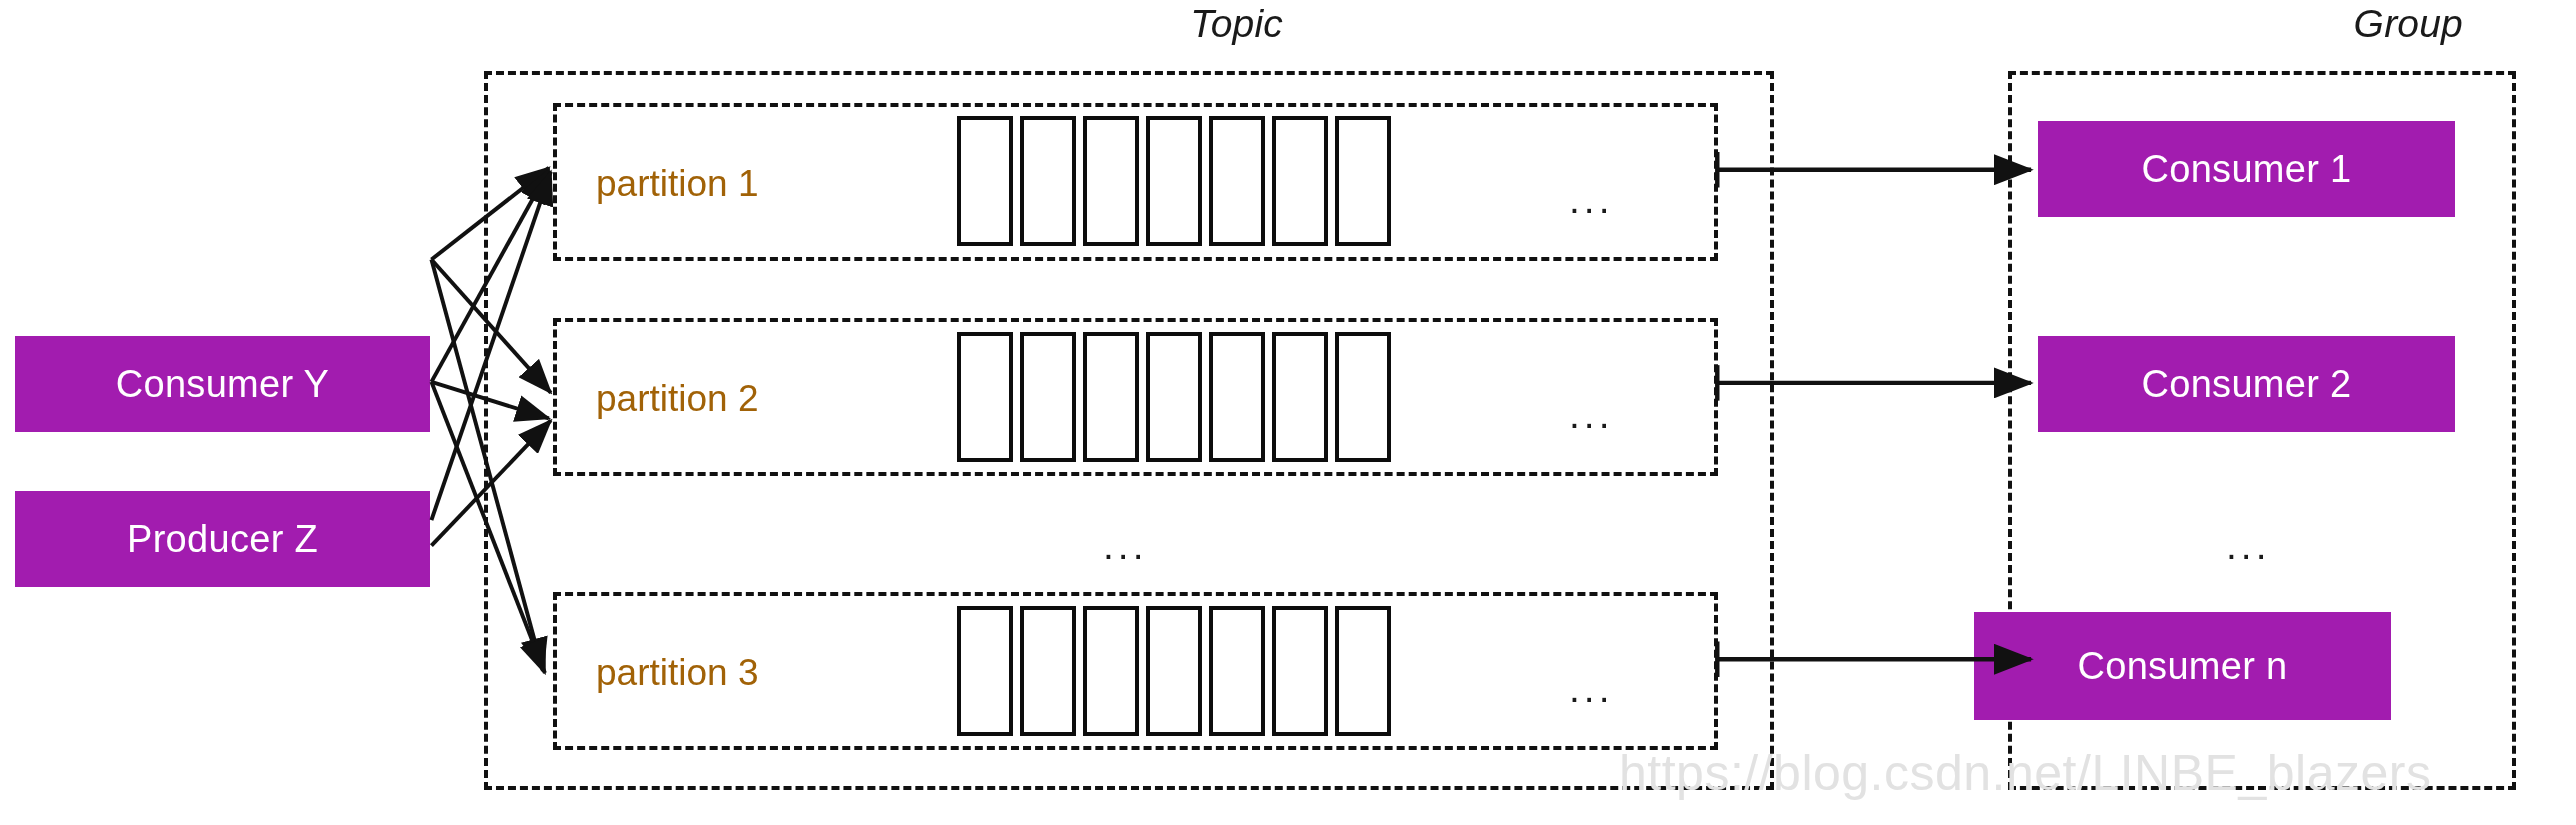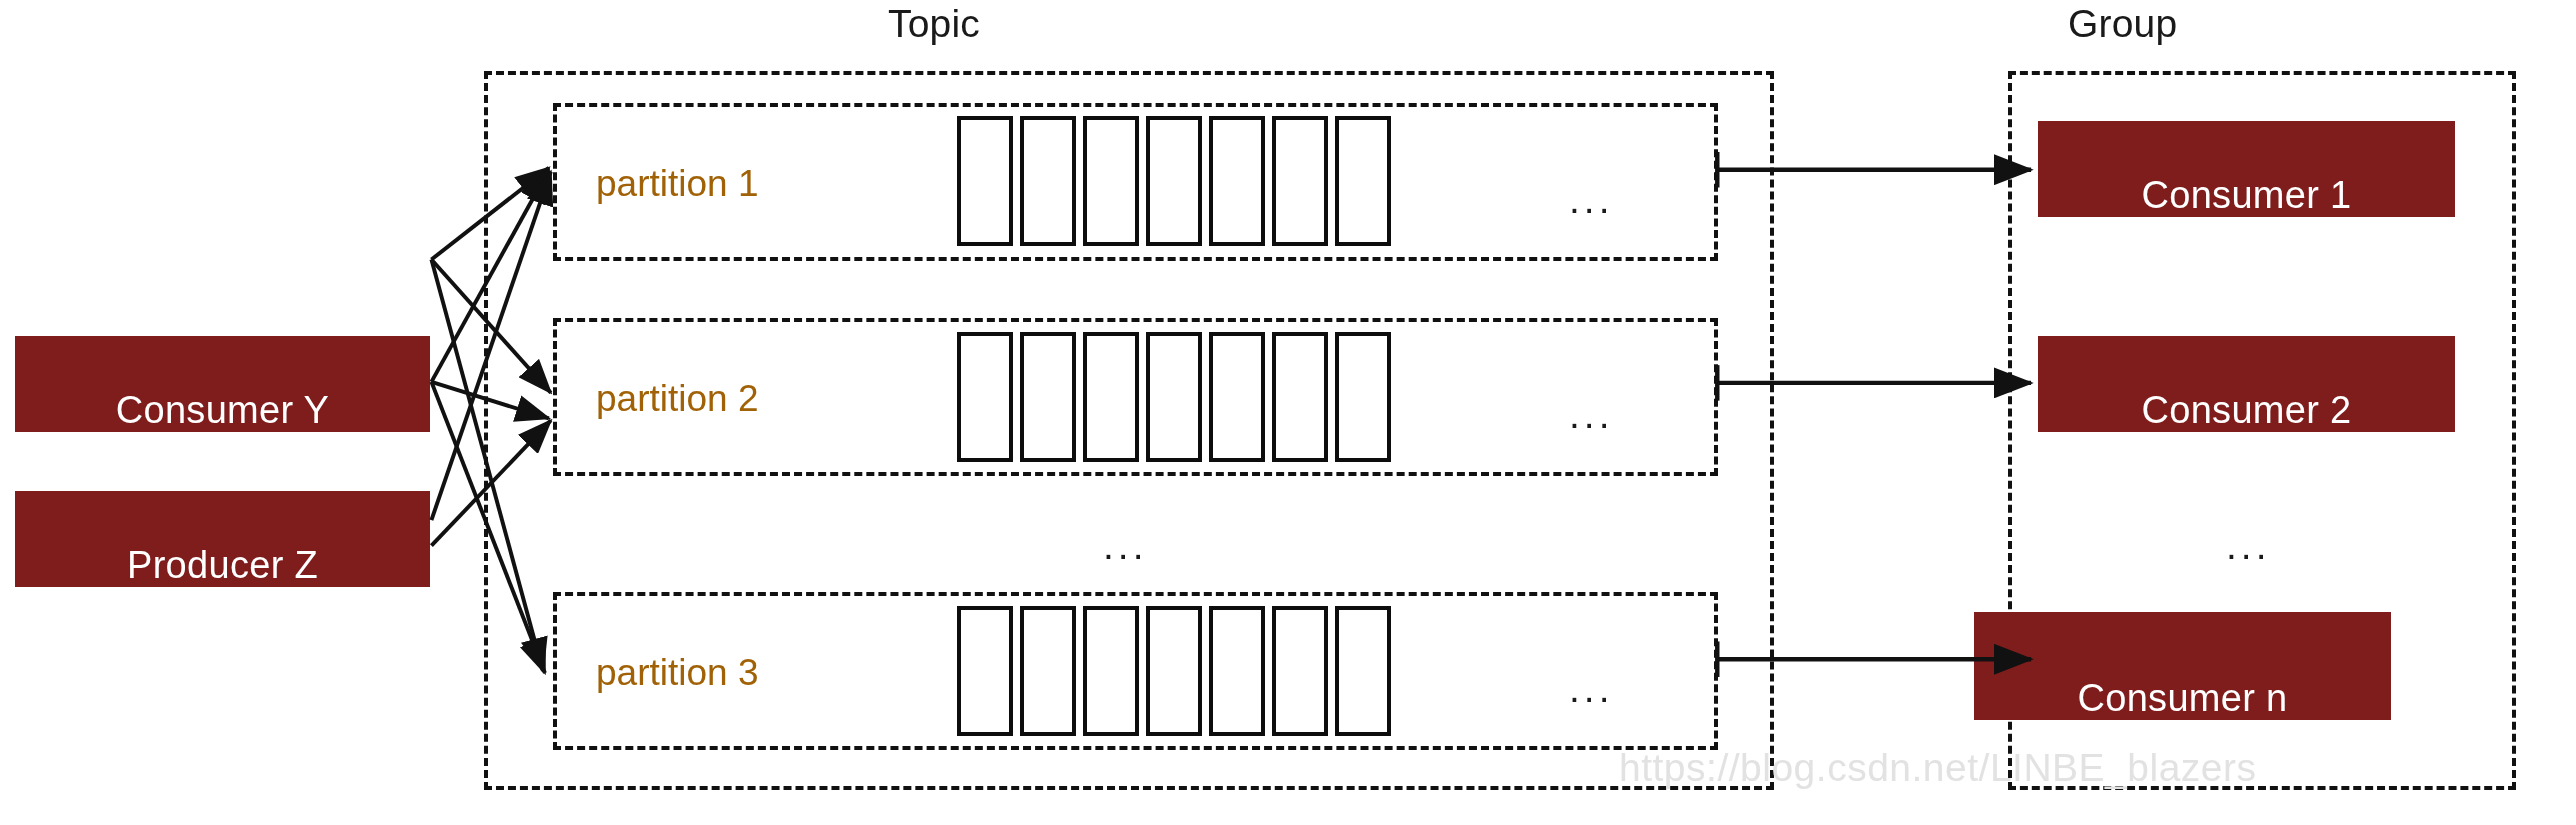--- a/index.html
+++ b/index.html
@@ -19,41 +19,42 @@
   }
 
   
   .abs { position: absolute; box-sizing: border-box; }
 
   
   .grp-title {
     font-size: 39px;
     color: #1a1a1a;
     letter-spacing: 0.2px;
-    text-align: left;
-    white-space: nowrap;
-    line-height: 1;
+    text-align: right;
+    white-space: nowrap;
+    line-height: 1;
+    font-style: italic;
   }
 
   
   .dashed-outer {
     border: 4px dashed #111111;
     background: transparent;
   }
   .dashed-inner {
     border: 4px dashed #111111;
     background: transparent;
   }
 
   
   .node-box {
-    background: #7f1d1d;
+    background: #a21caf;
     color: #ffffff;
     display: flex;
-    align-items: flex-end;
+    align-items: center;
     justify-content: center;
     font-size: 38px;
     letter-spacing: 0.3px;
     white-space: nowrap;
   }
   .node-box.left-label {
     justify-content: center;
   }
 
   
@@ -85,21 +86,21 @@
   .ovl {
     position: absolute;
     left: 0; top: 0;
     width: 2576px; height: 825px;
     pointer-events: none;
   }
 
   
   .watermark {
     position: absolute;
-    font-size: 39px;
+    font-size: 50px;
     color: #e2e2e2;
     white-space: nowrap;
     letter-spacing: 0.5px;
     line-height: 1;
   }
 </style>
 </head>
 <body>
 
 <div id="stage">

